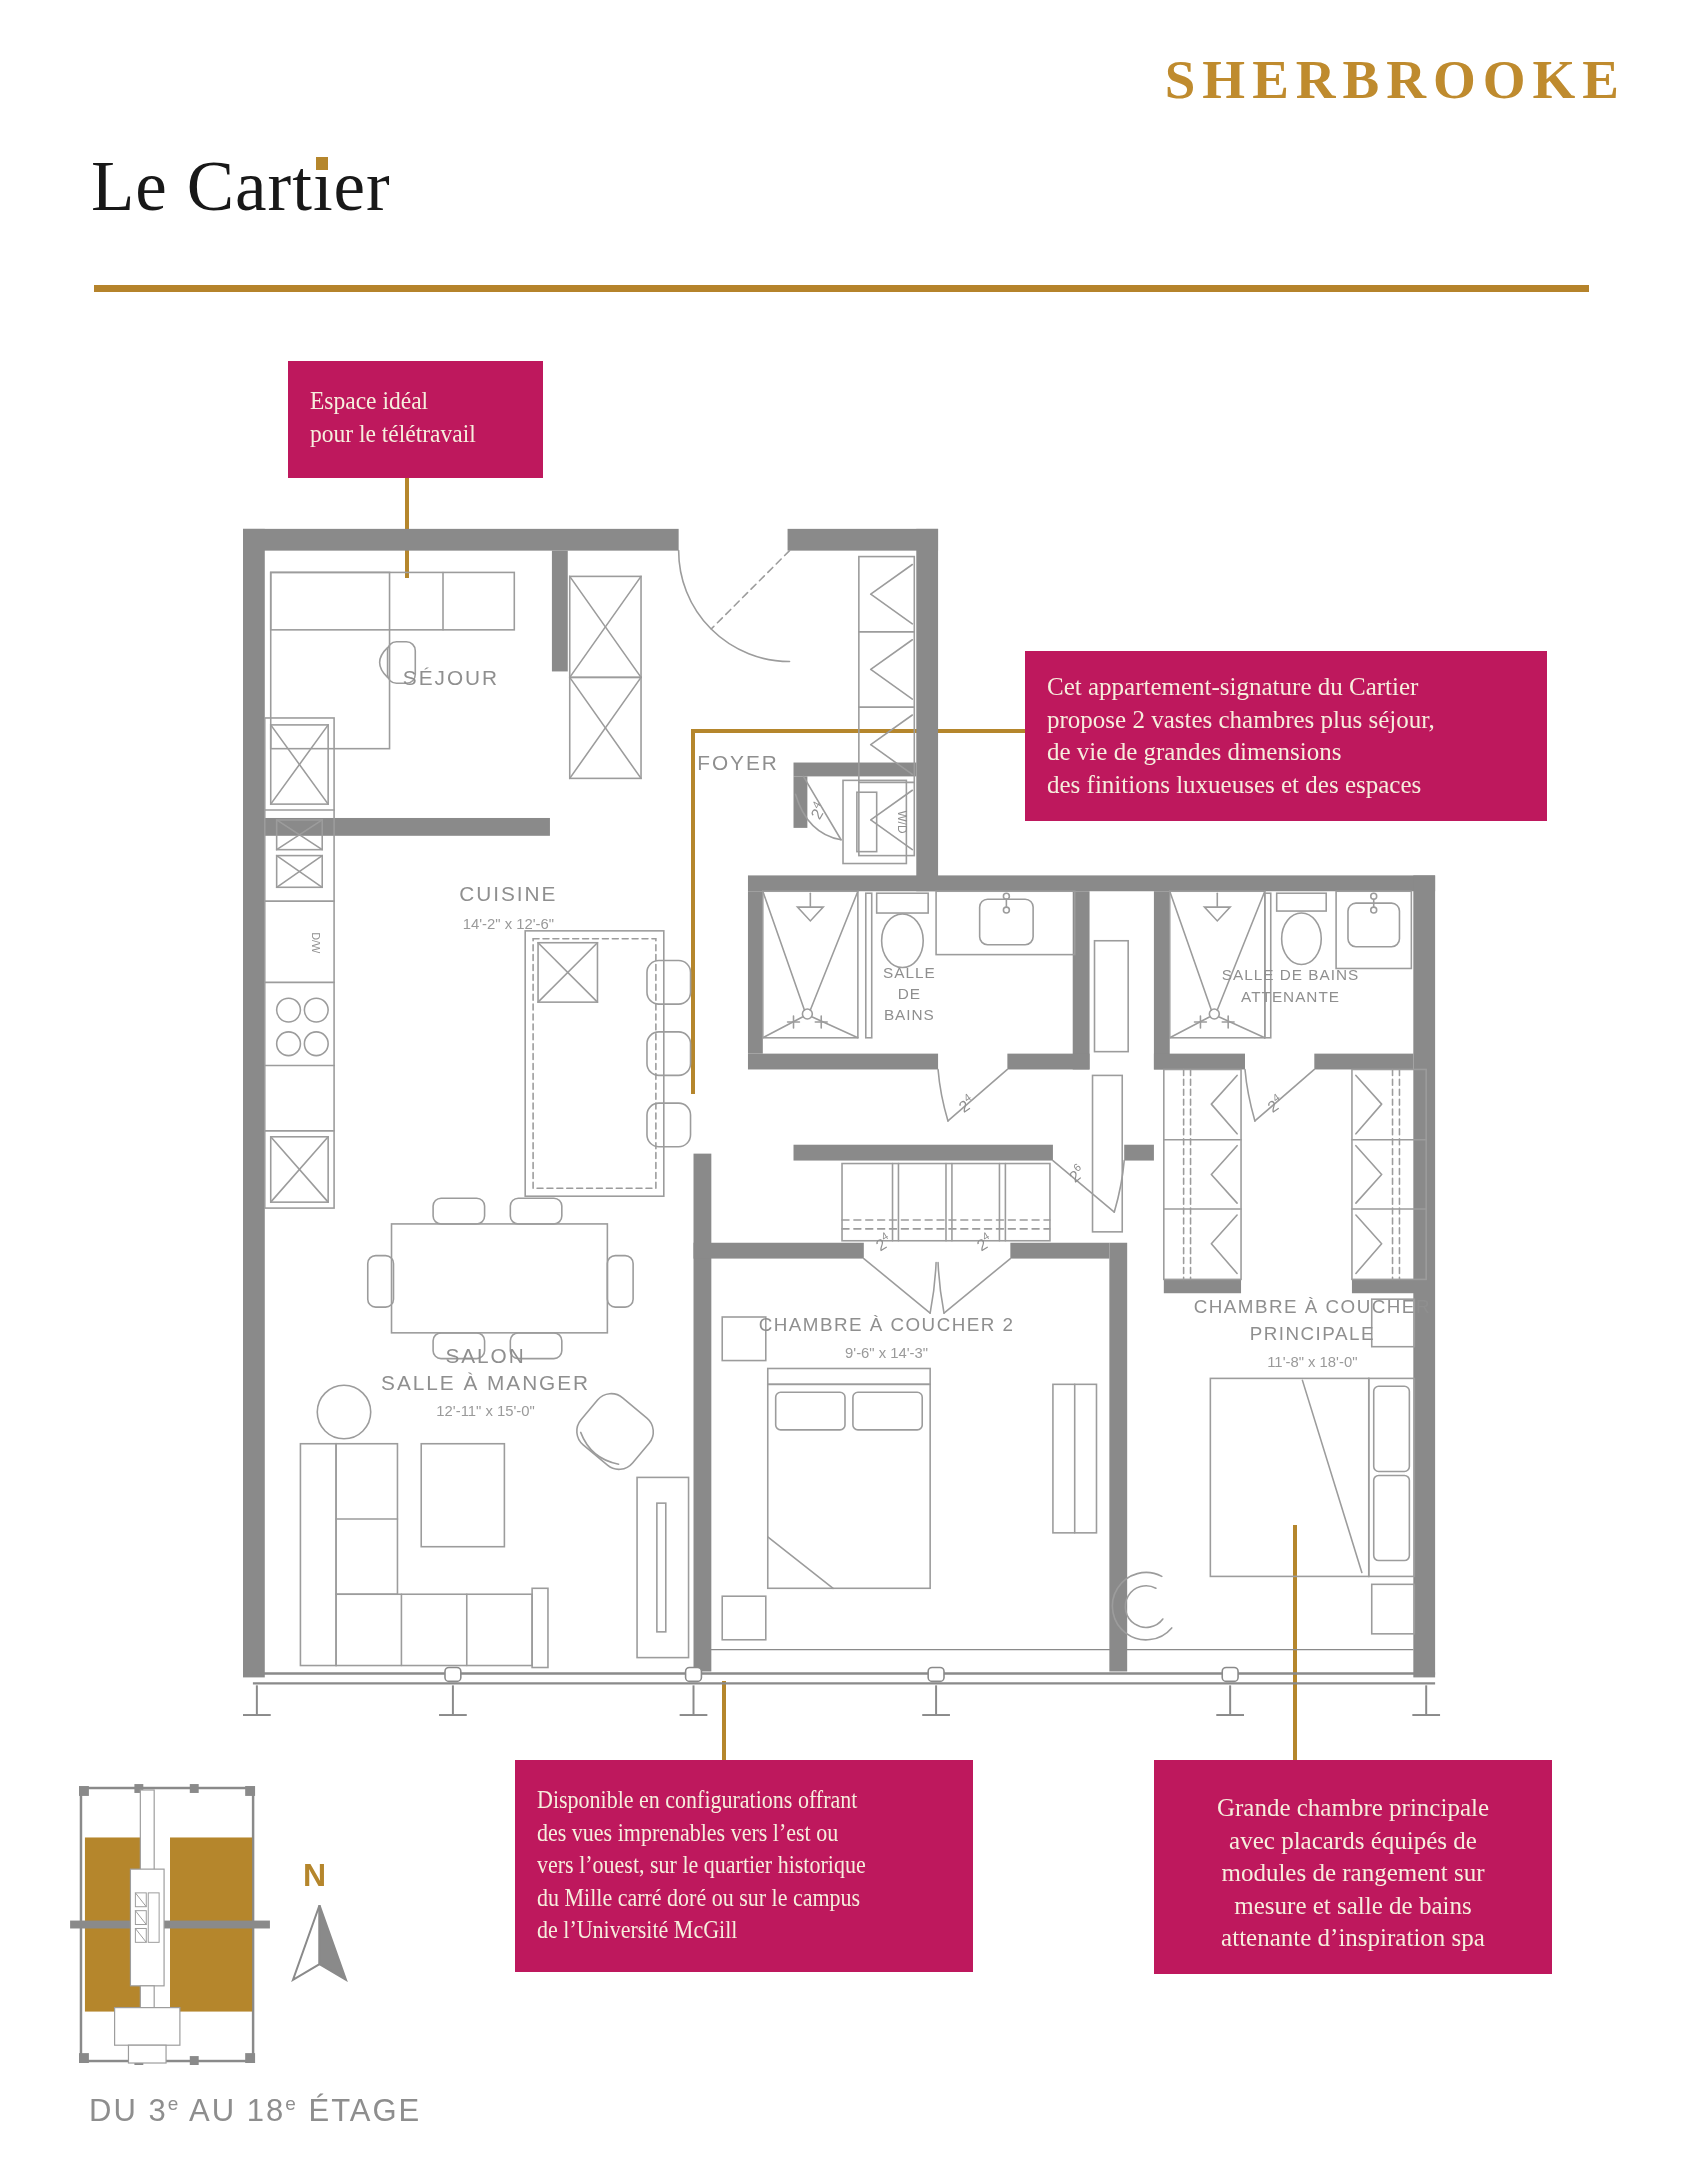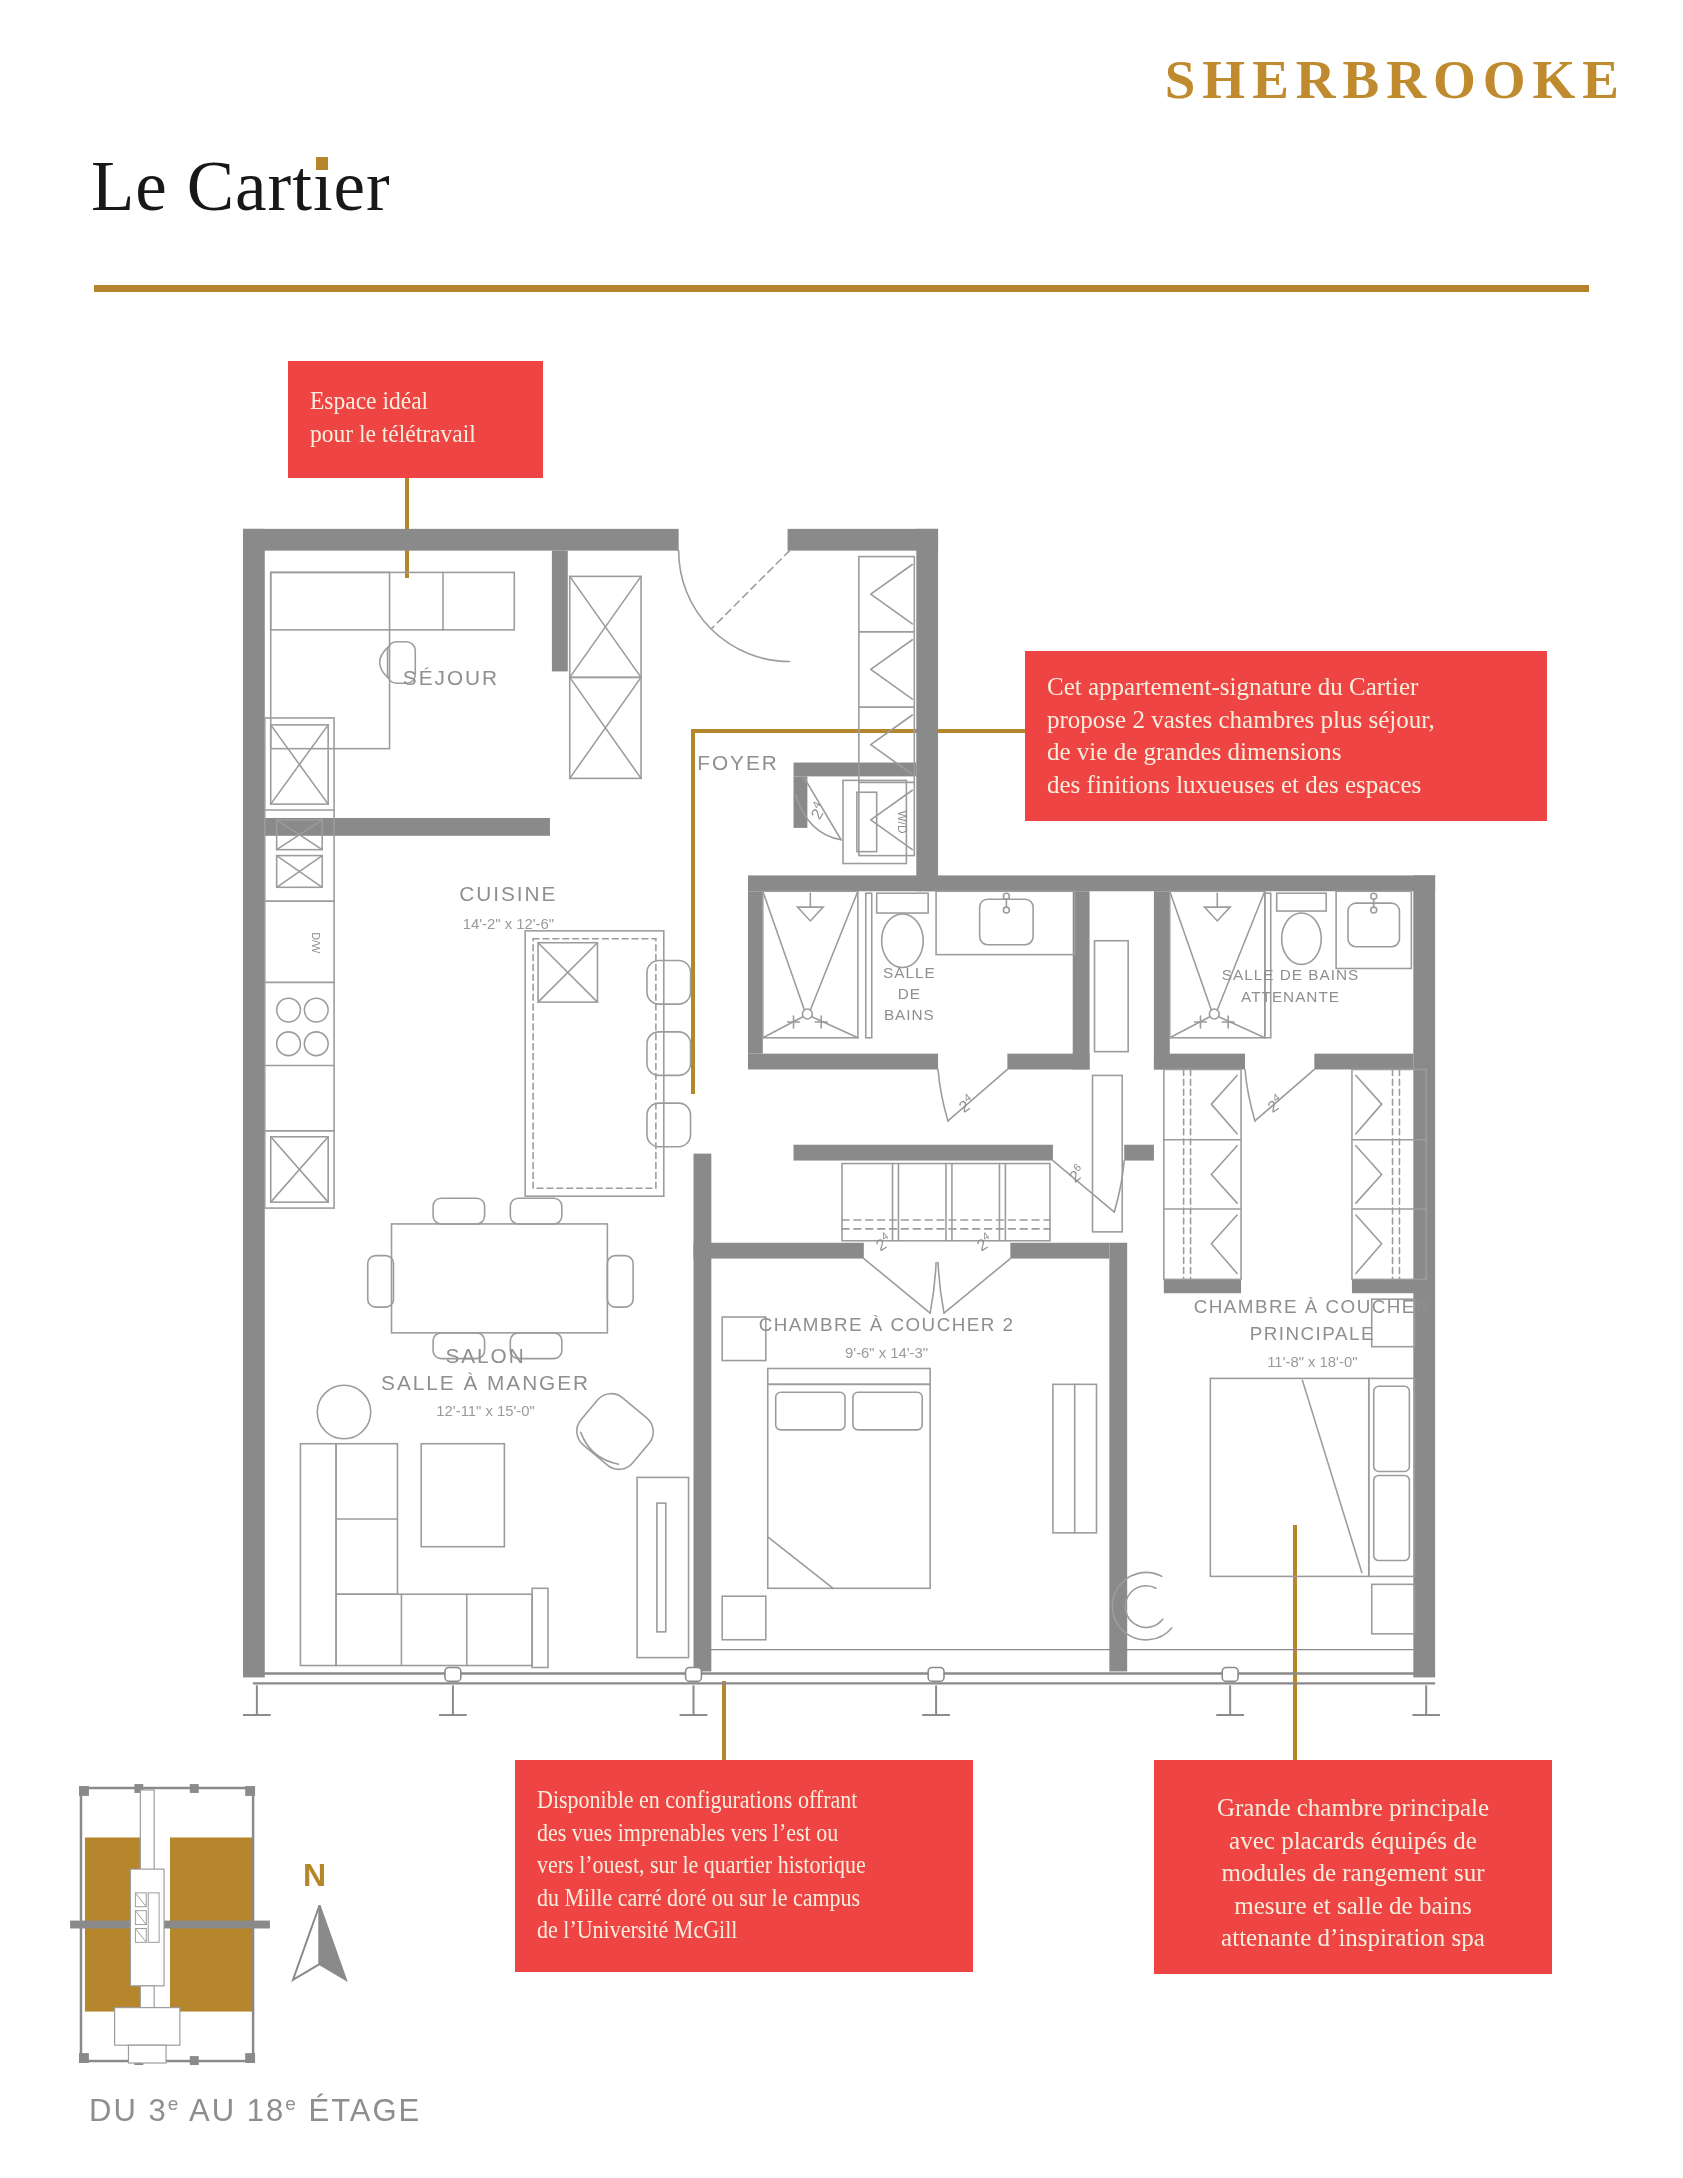--- a/index.html
+++ b/index.html
@@ -13,21 +13,21 @@
   .logo .idot{position:relative;}
   .logo .idot::after{content:"";position:absolute;left:0.04em;top:0.14em;width:0.18em;height:0.18em;
         background:#b5862c;}
   .hdr-right{right:57px;top:48px;text-align:right;}
   .unit-name{font-family:"Liberation Serif",serif;font-weight:bold;font-size:55px;
         color:#bf8b2e;letter-spacing:7px;}
   .subtitle{margin-top:14px;font-size:33px;color:#8e8e8e;letter-spacing:6px;line-height:1.32;}
   .rule{left:94px;top:285px;width:1495px;height:7px;background:#b5832b;}
 
   
-  .callout{background:#ef4444;color:#f6eedd;font-family:"Liberation Serif",serif;
+  .callout{background:#be185d;color:#f6eedd;font-family:"Liberation Serif",serif;
         font-size:25px;line-height:1.3;padding:20px 22px;box-sizing:border-box;}
   .callout .ln{white-space:nowrap;transform-origin:left center;}
   .c-tele{left:288px;top:361px;width:255px;height:117px;padding-top:24px;}
   .c-tele .ln{transform:scaleX(0.94);}
   .c-sign{left:1025px;top:651px;width:522px;height:170px;}
   .c-vues{left:493px;top:1760px;width:458px;height:212px;padding-top:24px;margin-left:22px;}
   .c-vues .ln{transform:scaleX(0.88);}
   .c-cham{left:1154px;top:1760px;width:398px;height:214px;padding-top:32px;text-align:center;}
   .conn{background:#b5862c;}
 

